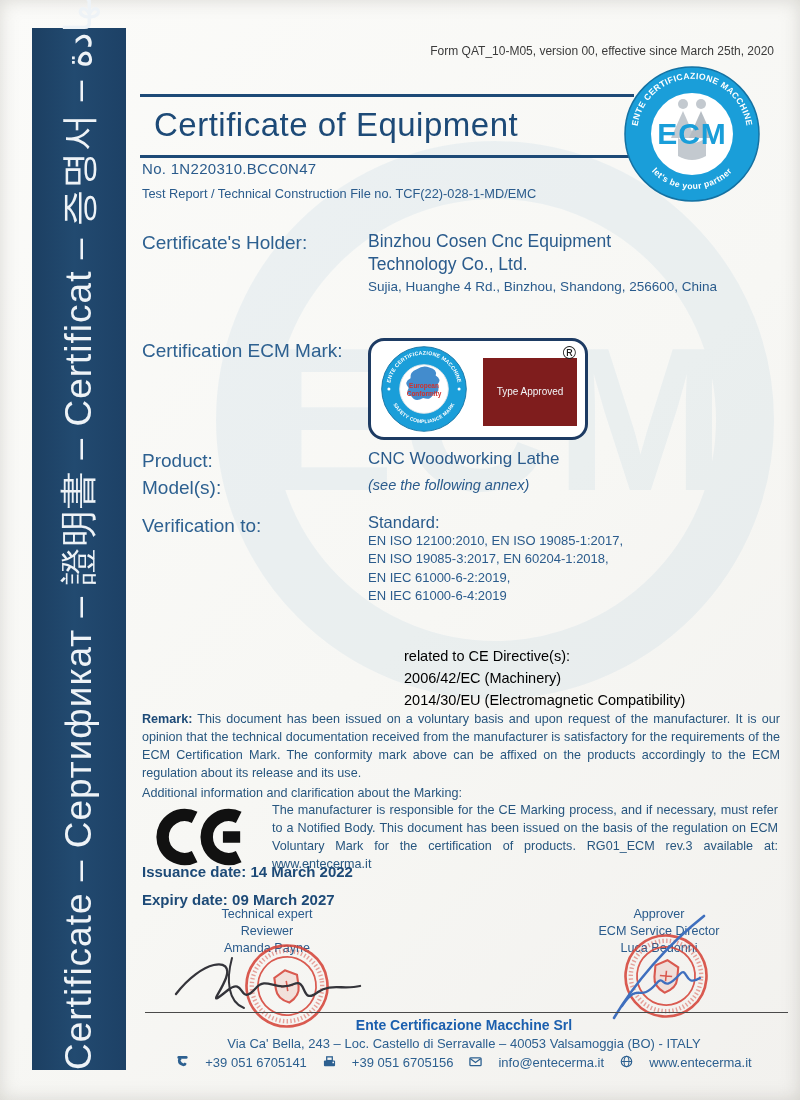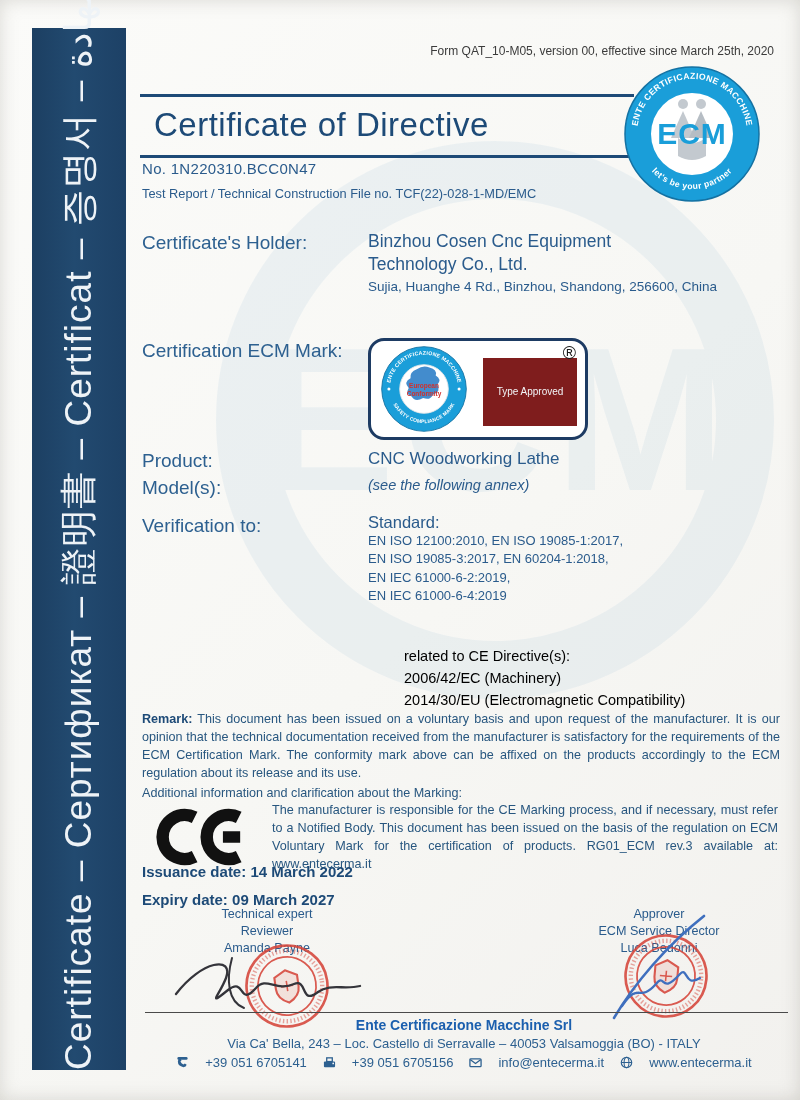--- a/index.html
+++ b/index.html
@@ -77,42 +77,42 @@
   .stamp { position:absolute; opacity:.88; }
   .stamp-left { left:243px; top:942px; width:88px; height:88px; transform:rotate(-8deg); }
   .stamp-right { left:622px; top:932px; width:88px; height:88px; transform:rotate(5deg); }
   .sign-left { position:absolute; left:168px; top:946px; width:200px; height:72px; }
   .sign-right { position:absolute; left:600px; top:908px; width:120px; height:118px; }
 
   .footer-line { position:absolute; left:145px; top:1012px; width:643px; border-top:1.6px solid #4a4a4a; }
   .footer { position:absolute; left:140px; top:1017px; width:648px; text-align:center; }
   .footer-company { font-size:14px; font-weight:bold; color:#1b5fae; }
   .footer-addr { font-size:13px; color:#2d6090; margin-top:3px; }
-  .footer-contact { display:flex; justify-content:center; align-items:center; gap:16px;
+  .footer-contact { display:flex; justify-content:center; gap:16px;
                     font-size:13px; color:#2d6090; margin-top:4px; }
   .fi { width:13px; height:13px; display:inline-block; }
 </style>
 </head>
 <body>
 
 <div class="page">
 
   <svg class="watermark" viewBox="0 0 580 580">
     <circle cx="290" cy="290" r="250" fill="none" stroke="#1a6fae" stroke-width="58"></circle>
     <text x="290" y="360" text-anchor="middle" font-size="205" font-weight="bold" fill="#1a6fae" letter-spacing="6">ECM</text>
   </svg>
 
   <div class="sidebar">
     <div class="sidebar-text">Certificate – Сертификат – 證明書 – Certificat – 증명서 – شهادة</div>
   </div>
 
   <div class="form-line">Form QAT_10-M05, version 00, effective since March 25th, 2020</div>
 
   <div class="title-block">
-    <div class="title">Certificate of Directive</div>
+    <div class="title">Certificate of Equipment</div>
   </div>
 
   <svg class="ecm-logo" viewBox="0 0 140 140">
     <circle cx="70" cy="70" r="67" fill="#1a9ed9" stroke="#1472a3" stroke-width="1.5"></circle>
     <circle cx="70" cy="70" r="41" fill="#ffffff"></circle>
     <defs>
       <path id="arcTop" d="M15.8 60.5 A55 55 0 0 1 124.2 60.5" fill="none"></path>
       <path id="arcBot" d="M18.3 88.8 A55 55 0 0 0 121.7 88.8" fill="none"></path>
     </defs>
     <text font-size="8.6" font-weight="bold" fill="#ffffff" letter-spacing=".4">

